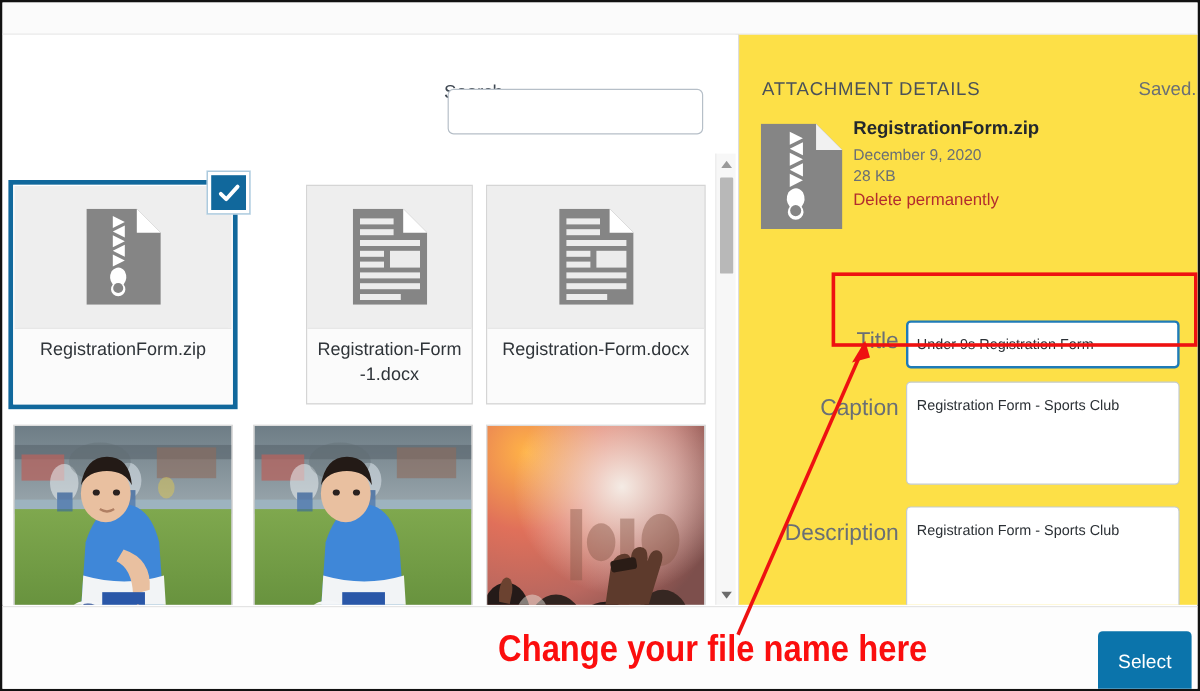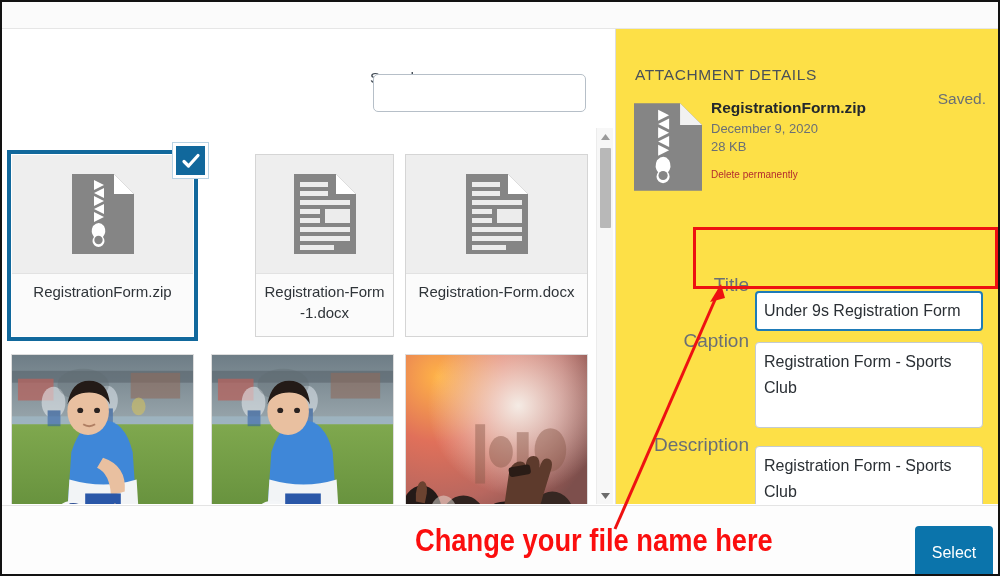--- a/index.html
+++ b/index.html
@@ -193,47 +193,46 @@
   }
   .details-head {
     position: absolute;
     left: 19px; top: 37px;
     font-size: 15.5px;
     letter-spacing: 0.6px;
     color: #4a5158;
   }
   .saved {
     position: absolute;
-    right: 12px; top: 37px;
+    right: 1px; top: 37px;
     font-size: 15.5px;
     color: #6a6f75;
-    margin-top: 24px;
   }
   .att-icon {
     position: absolute;
     left: 18px; top: 74px;
     width: 68px; height: 88px;
   }
   .att-meta { position: absolute; left: 95px; top: 70px; }
   .att-name {
     font-size: 15.5px;
     font-weight: bold;
     color: #23282d;
     margin-bottom: 4px;
   }
   .att-date, .att-size {
     font-size: 13px;
     color: #6a6f75;
     margin-bottom: 3px;
   }
   .att-delete {
-    font-size: 10px;
+    font-size: 14px;
     color: #b32d2e;
     cursor: pointer;
-    margin-top: 15px;
+    margin-top: 4px;
   }
 
   .field-row {
     position: absolute;
     left: 0;
     width: 383px;
   }
   .field-label {
     position: absolute;
     right: 250px;
@@ -241,28 +240,27 @@
     color: #6a6f75;
     text-align: right;
     white-space: nowrap;
   }
   .field-ctl {
     position: absolute;
     left: 139px;
     width: 228px;
     box-sizing: border-box;
     font-family: "Liberation Sans", sans-serif;
-    font-size: 16px;
+    font-size: 12px;
     color: #2b3035;
     background: #ffffff;
     border: 1px solid #c3cbd2;
     border-radius: 4px;
     padding: 6px 8px;
     outline: none;
-    margin-top: 24px;
   }
   .field-ctl.title-input {
     height: 40px;
     border: 2px solid #1e7bb8;
     border-radius: 4px;
     padding: 0 7px;
     line-height: 36px;
   }
   .field-ctl.area {
     height: 86px;

